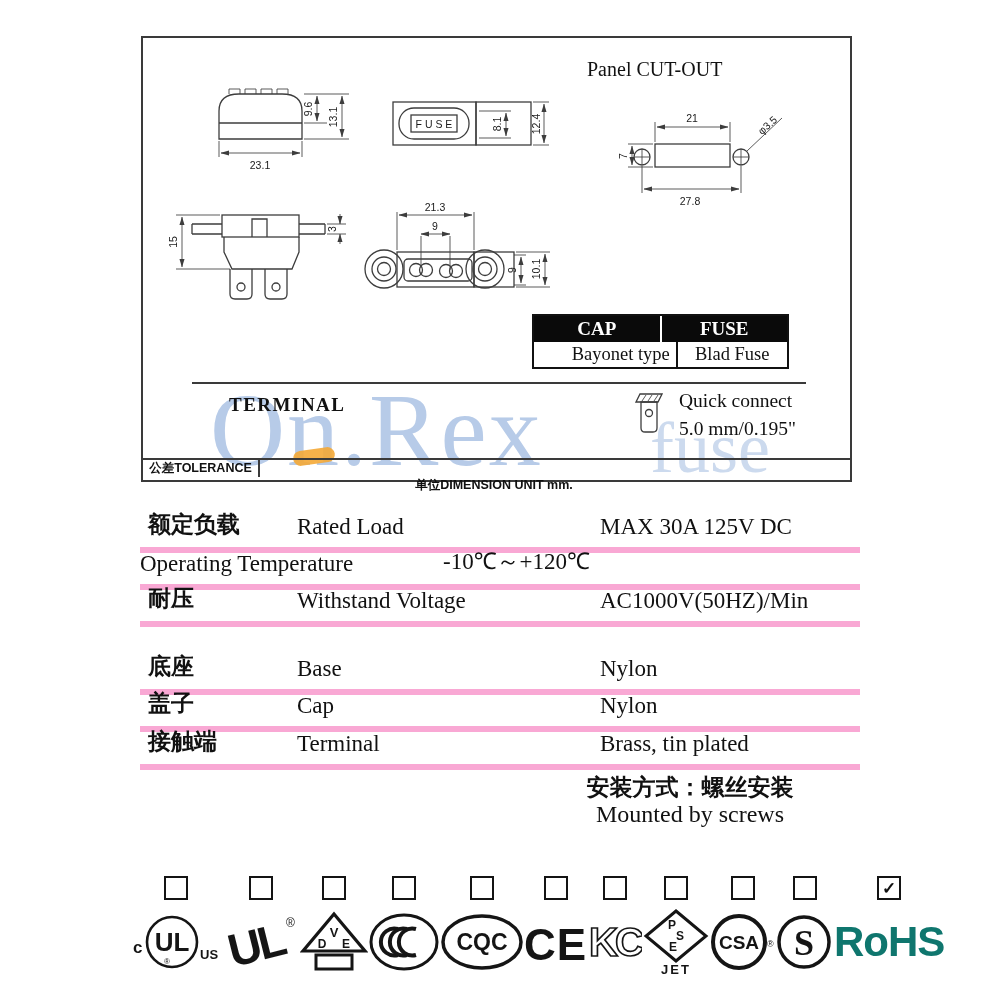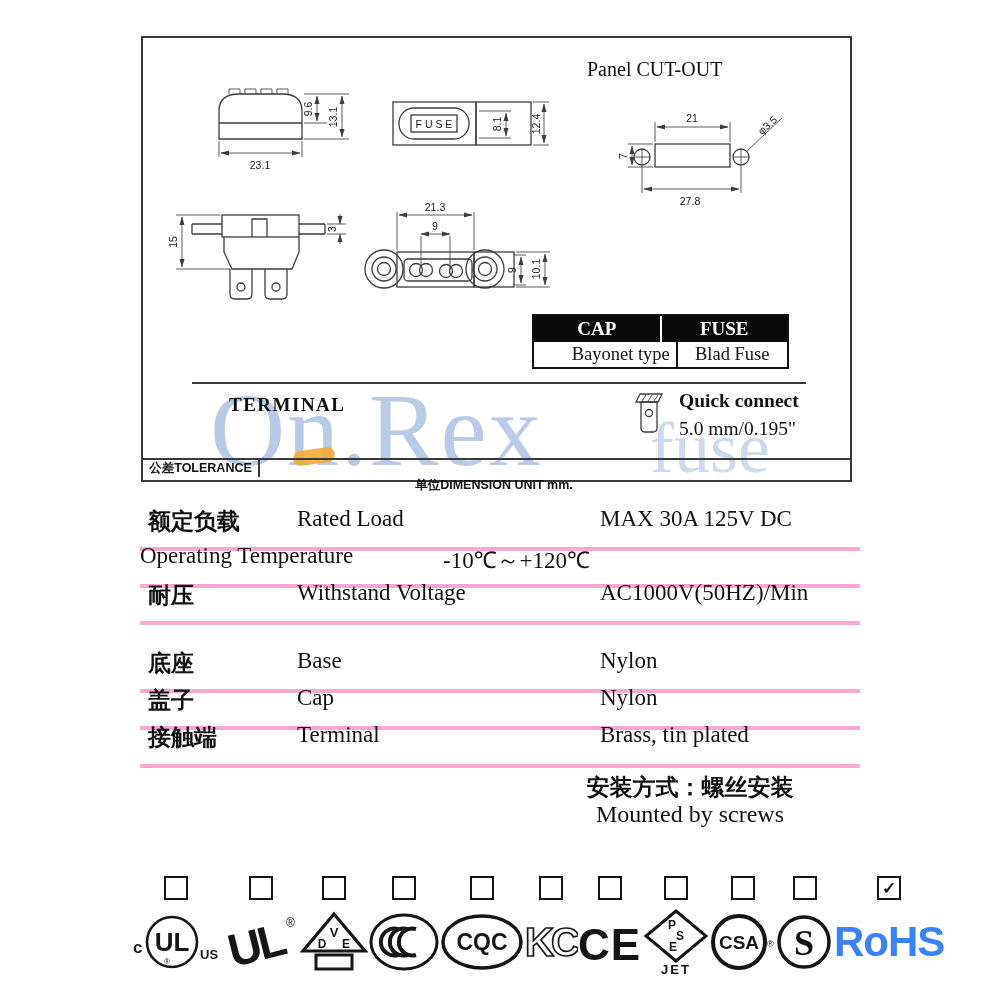--- a/index.html
+++ b/index.html
@@ -23,48 +23,48 @@
   
   .cf-table{left:389px;top:276px;width:257px;border:2px solid #111;box-sizing:border-box;background:transparent;}
   .cf-row{display:flex;}
   .cf-h{background:#0a0a0a;color:#fff;font-weight:bold;font-size:19px;text-align:center;
     flex:1;padding:2px 0;}
   .cf-h:first-child{border-right:2px solid #fff;}
   .cf-d{font-size:18.5px;text-align:center;flex:1;padding:2px 0;background:#fff;}
   .cf-d:first-child{border-right:2px solid #111;margin-left:32px;}
   .sec-line{left:49px;top:344px;width:614px;height:0;border-top:2px solid #3a3a3a;}
   .terminal{left:86px;top:356px;font-weight:bold;font-size:19px;letter-spacing:1.5px;}
-  .qc-title{left:536px;top:352px;font-weight:bold;font-size:19.5px;}
+  .qc-title{left:536px;top:352px;font-weight:normal;font-size:19.5px;}
   .qc-size{left:536px;top:380px;font-size:19.5px;}
   
   .tol{left:0;bottom:0;width:100%;height:22px;border-top:2px solid #3a3a3a;display:flex;
     align-items:center;font:bold 12.5px "Liberation Sans",sans-serif;box-sizing:border-box;flex-direction:column;}
   .tol-c1{width:115px;text-align:center;border-right:2px solid #3a3a3a;align-self:stretch;
     display:flex;align-items:center;justify-content:center;}
   .tol-c2{width:287px;padding-left:7px;border-right:2px solid #3a3a3a;align-self:stretch;
     display:flex;align-items:center;white-space:pre;box-sizing:border-box;}
   .tol-c3{flex:1;text-align:right;padding-right:5px;}
   
-  .srow{position:absolute;left:140px;width:720px;height:34px;border-bottom:4px solid #f9a8d4;
-    display:flex;padding-bottom:7px;box-sizing:content-box;z-index:2;}
+  .srow{position:absolute;left:140px;width:720px;height:34px;border-bottom:6px solid #f9a8d4;
+    display:flex;align-items:flex-end;padding-bottom:7px;box-sizing:content-box;z-index:2;}
   .c-cn{width:157px;padding-left:8px;font:bold 23px "Liberation Sans","DejaVu Sans",sans-serif;box-sizing:border-box;}
   .c-en{width:295px;font-size:23px;}
   .c-val{flex:1;padding-left:8px;font-size:23px;}
   .mount{position:absolute;left:540px;width:300px;text-align:center;z-index:2;}
   .mount-cn{top:772px;font:bold 23px "Liberation Sans","DejaVu Sans",sans-serif;}
   .mount-en{top:801px;font-size:24px;font-family:"Liberation Serif",serif;}
   
   .certs{position:absolute;left:130px;top:876px;width:778px;display:flex;
     justify-content:space-between;z-index:2;}
   .cert{display:flex;flex-direction:column;align-items:center;}
   .ckbox{width:20px;height:20px;border:2.5px solid #141414;display:flex;align-items:center;
     justify-content:center;font:bold 17px "Liberation Sans",sans-serif;color:#111;background:#fff;}
   .lgwrap{margin-top:9px;height:66px;display:flex;align-items:center;justify-content:center;}
   .lg{fill:#151515;font-family:"Liberation Sans",sans-serif;}
-  .rohs{font:800 42px "Liberation Sans",sans-serif;letter-spacing:-1px;color:#3b82f6;}
+  .rohs{font:800 42px "Liberation Sans",sans-serif;letter-spacing:-1px;color:#0f766e;}
 </style>
 </head>
 <body>
 
 <svg width="0" height="0" style="position:absolute">
   <defs>
     <marker id="arr" viewBox="0 0 10 6" refX="9.5" refY="3" markerWidth="10" markerHeight="6" orient="auto-start-reverse">
       <path d="M0,0 L10,3 L0,6 Z" fill="#3d3d3d"></path>
     </marker>
   </defs>
@@ -300,34 +300,34 @@
   <div class="cert" style="width:84px">
     <div class="ckbox"></div>
     <div class="lgwrap">
       <svg width="84" height="60" viewBox="0 0 84 60">
         <ellipse cx="42" cy="30" rx="39" ry="26" fill="none" stroke="#151515" stroke-width="3.5"></ellipse>
         <text class="lg" x="42" y="38" font-size="23" font-weight="bold" text-anchor="middle">CQC</text>
       </svg>
     </div>
   </div>
 
+  <div class="cert" style="width:64px">
+    <div class="ckbox"></div>
+    <div class="lgwrap">
+      <svg width="64" height="56" viewBox="0 0 64 56">
+        <text class="lg" x="0" y="46" font-size="44" font-weight="bold" letter-spacing="1">CE</text>
+      </svg>
+    </div>
+  </div>
+
   <div class="cert" style="width:54px">
     <div class="ckbox"></div>
     <div class="lgwrap">
       <svg width="54" height="62" viewBox="0 0 54 62">
         <text x="27" y="45" font-size="40" font-weight="bold" text-anchor="middle" letter-spacing="-3" fill="none" stroke="#151515" stroke-width="1.7" font-family="Liberation Sans, sans-serif">KC</text>
-      </svg>
-    </div>
-  </div>
-
-  <div class="cert" style="width:64px">
-    <div class="ckbox"></div>
-    <div class="lgwrap">
-      <svg width="64" height="56" viewBox="0 0 64 56">
-        <text class="lg" x="0" y="46" font-size="44" font-weight="bold" letter-spacing="1">CE</text>
       </svg>
     </div>
   </div>
 
   <div class="cert" style="width:68px">
     <div class="ckbox"></div>
     <div class="lgwrap">
       <svg width="68" height="66" viewBox="0 0 68 66">
         <polygon points="34,2 64,27 34,52 4,27" fill="none" stroke="#151515" stroke-width="3"></polygon>
         <text class="lg" x="30" y="20" font-size="12" font-weight="bold" text-anchor="middle">P</text>

